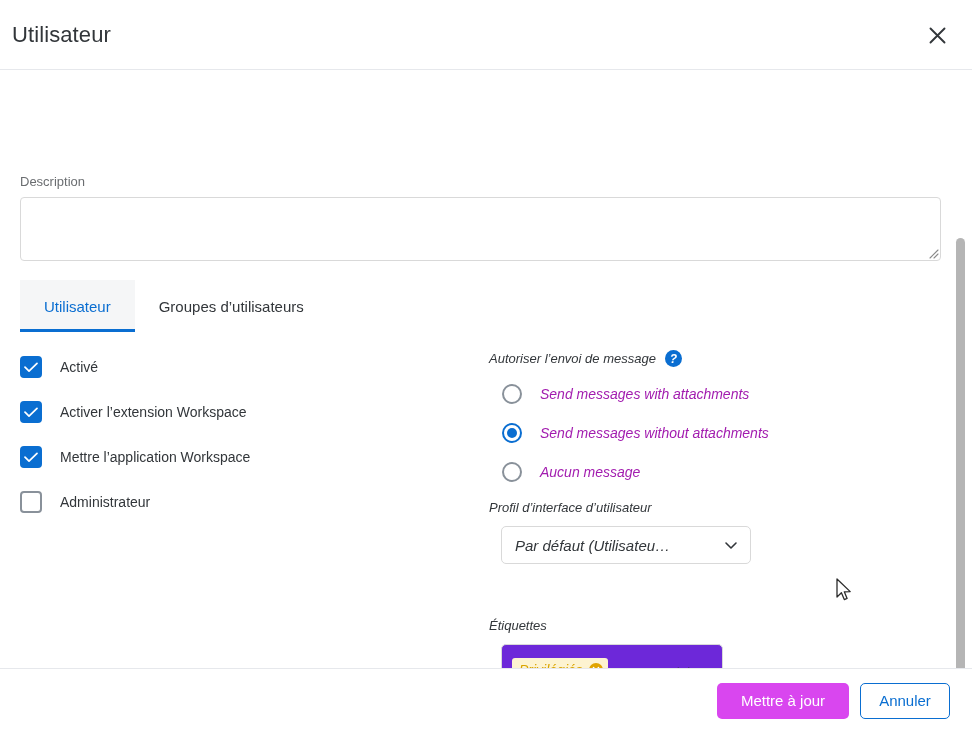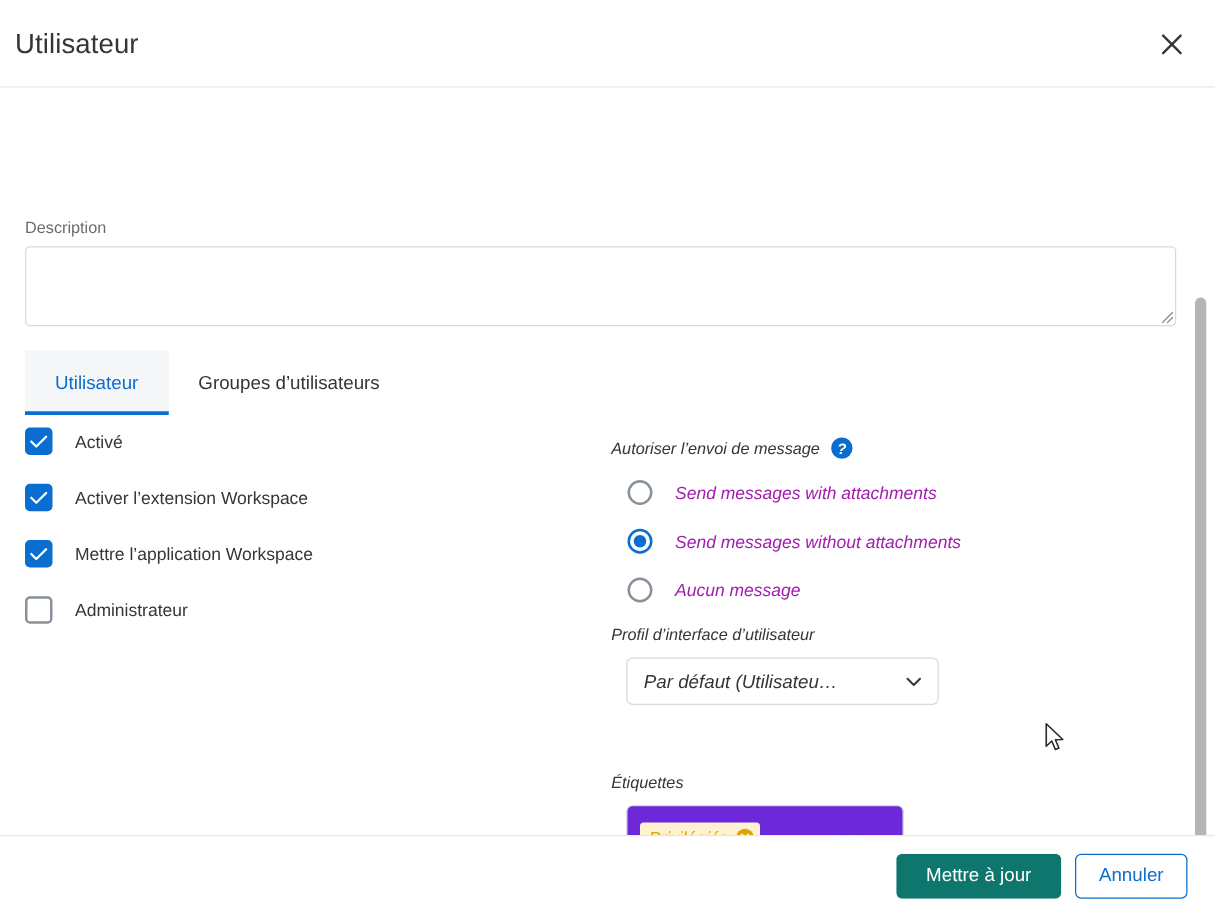--- a/index.html
+++ b/index.html
@@ -117,21 +117,21 @@
     left: 0; right: 0;
     bottom: 0;
     height: 3px;
     background: #0a6ed1;
   }
 
   
   .col-left {
     position: absolute;
     left: 20px;
-    top: 270px;
+    top: 284px;
     width: 420px;
   }
   .col-right {
     position: absolute;
     left: 489px;
     top: 280px;
     width: 420px;
     font-style: italic;
   }
 
@@ -313,21 +313,21 @@
     font-size: 15px;
     font-family: "Liberation Sans", sans-serif;
     display: inline-flex;
     align-items: center;
     justify-content: center;
     padding: 0 16px;
     cursor: pointer;
     border: 1px solid transparent;
   }
   .btn-primary-disabled {
-    background: #0f766e;
+    background: #d946ef;
     color: #ffffff;
     cursor: default;
     width: 132px;
   }
   .btn-ghost {
     background: #ffffff;
     color: #0a6ed1;
     border: 1px solid #0a6ed1;
     width: 90px;
   }

